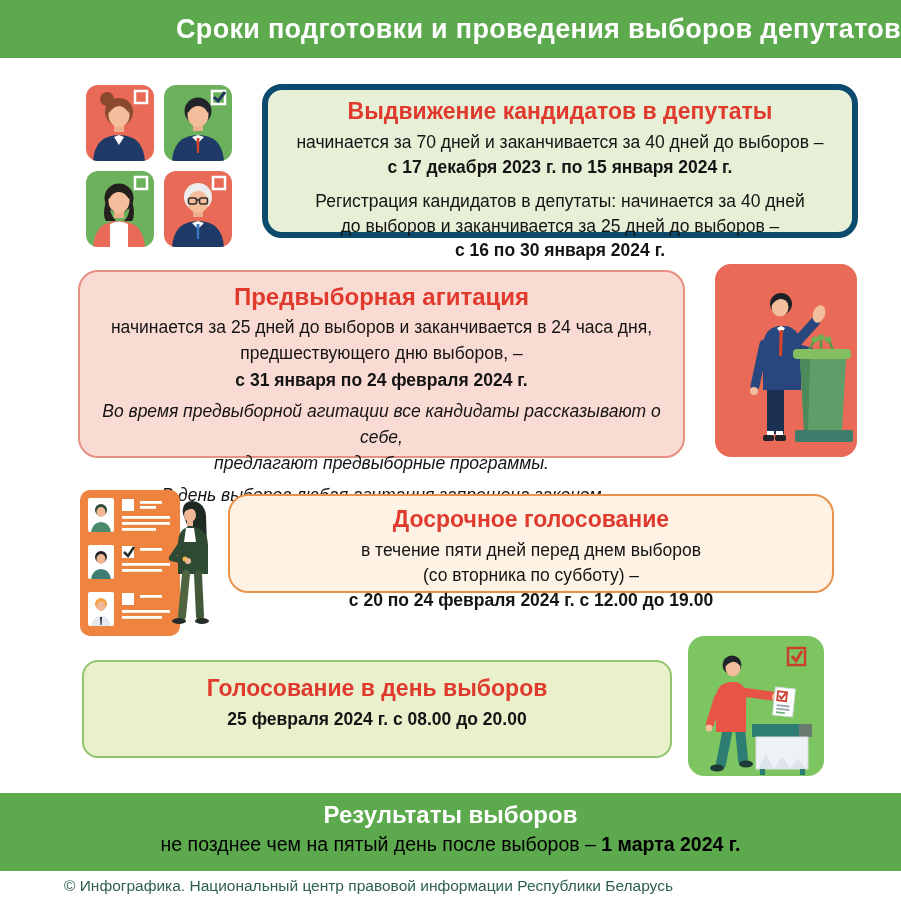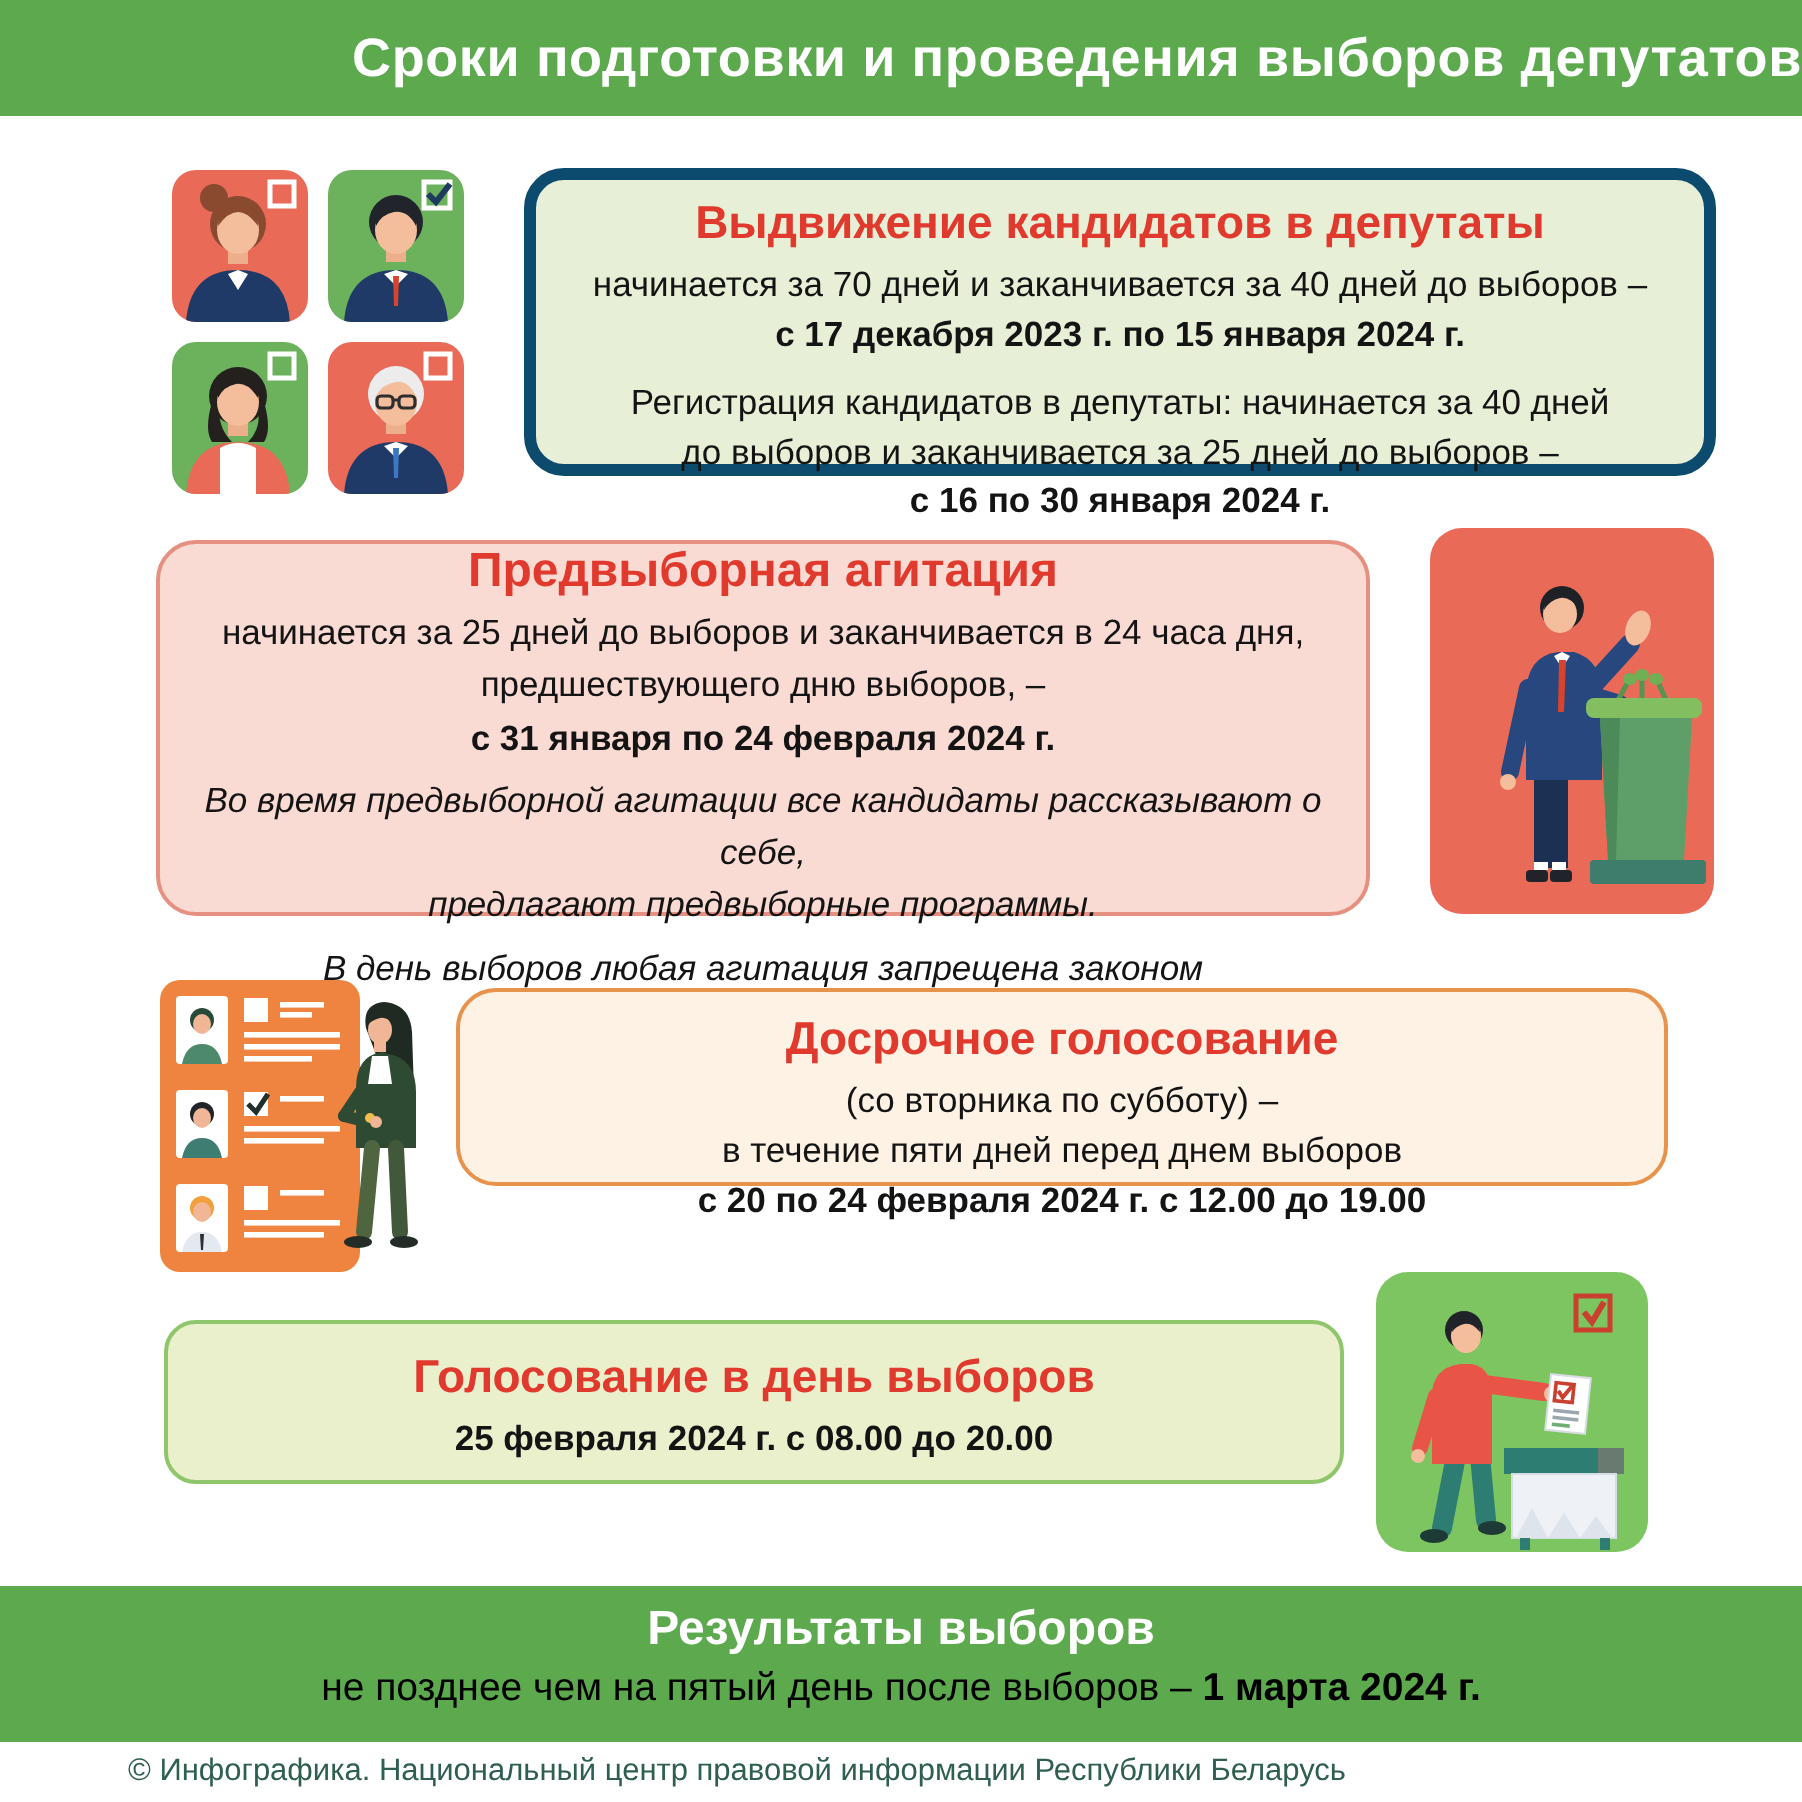--- a/index.html
+++ b/index.html
@@ -14,24 +14,24 @@
     grid-template-columns:68px 68px;grid-auto-rows:76px;gap:10px;}
   .avatar-card{border-radius:12px;overflow:hidden;width:68px;height:76px;}
   .avatar-card.red{background:#E96A57;}
   .avatar-card.green{background:#6CB15C;}
   .avatar-card svg{display:block;}
 
   .box{position:absolute;text-align:center;box-sizing:border-box;}
   .box1{left:262px;top:84px;width:596px;height:154px;background:#E7F0D6;
     border:6px solid #0c4a6e;border-radius:20px;padding-top:8px;}
   .box2{left:78px;top:270px;width:607px;height:188px;background:#FADBD3;
-    border:2px solid #E59080;border-radius:20px;}
+    border:2px solid #E59080;border-radius:20px;padding-top:11px;}
   .box3{left:228px;top:494px;width:606px;height:99px;background:#FDF2E3;
     border:2px solid #E8934C;border-radius:20px;padding-top:10px;}
-  .box4{left:82px;top:660px;width:590px;height:82px;background:#EBF0CC;
+  .box4{left:82px;top:660px;width:590px;height:98px;background:#EBF0CC;
     border:2px solid #8FC66B;border-radius:16px;padding-top:13px;}
 
   .box-title{font-weight:700;color:#E0392D;font-size:23px;margin-bottom:5px;}
   .box2 .box-title{font-size:24px;margin-bottom:3px;}
   .line{font-size:17.5px;color:#141414;line-height:1.42;}
   .box2 .line{line-height:1.5;}
   .b{font-weight:700;}
   .i{font-style:italic;}
   .mt{margin-top:9px;}
   .mt-s{margin-top:5px;}
@@ -212,22 +212,22 @@
       <circle cx="110" cy="77" r="3" fill="#F0B695"></circle>
       <line x1="108" y1="90" x2="104" y2="132" stroke="#4E6540" stroke-width="8" stroke-linecap="round"></line>
       <line x1="120" y1="90" x2="122" y2="132" stroke="#42583A" stroke-width="8" stroke-linecap="round"></line>
       <ellipse cx="101" cy="137" rx="7" ry="3" fill="#232C26"></ellipse>
       <ellipse cx="124" cy="137" rx="7" ry="3" fill="#232C26"></ellipse>
     </svg>
   </div>
 
   <div class="box box3">
     <div class="box-title">Досрочное голосование</div>
+    <div class="line">в течение пяти дней перед днем выборов</div>
     <div class="line">(со вторника по субботу) –</div>
-    <div class="line">в течение пяти дней перед днем выборов</div>
     <div class="line b">с 20 по 24 февраля 2024 г. с 12.00 до 19.00</div>
   </div>
 
   <div class="box box4">
     <div class="box-title">Голосование в день выборов</div>
     <div class="line b">25 февраля 2024 г. с 08.00 до 20.00</div>
   </div>
 
   <div class="ballot-card">
     <svg width="136" height="140" viewBox="0 0 136 140">

